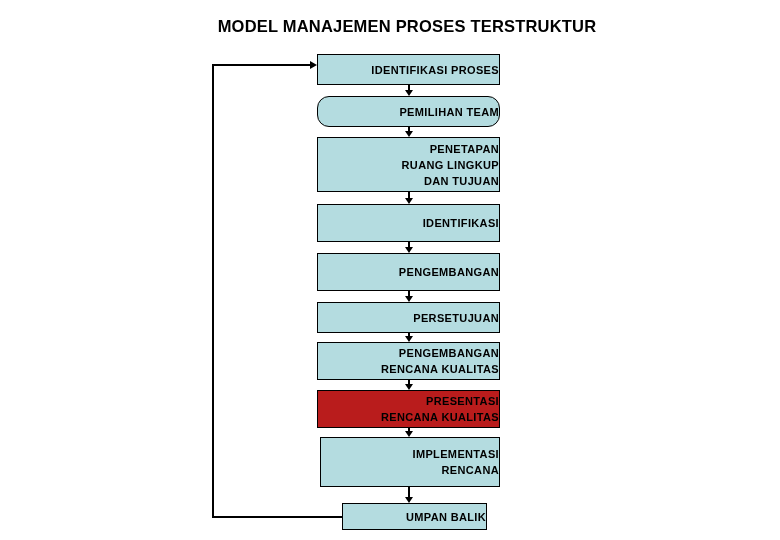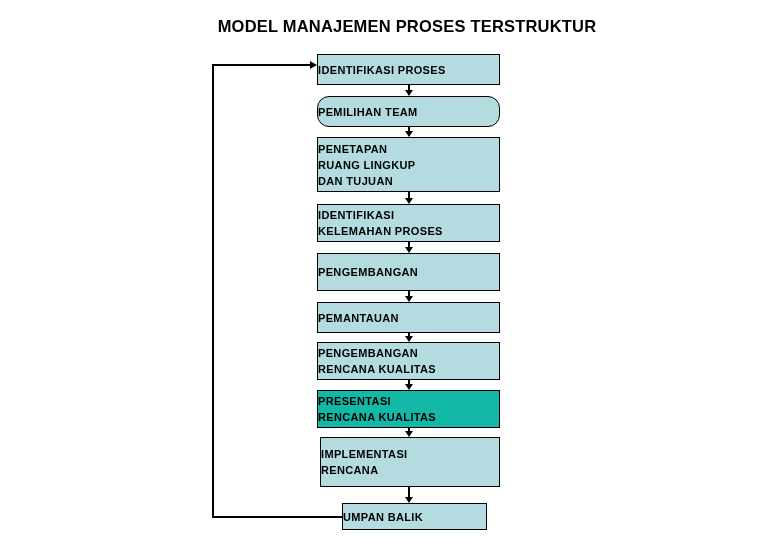--- a/index.html
+++ b/index.html
@@ -37,21 +37,21 @@
   }
 
   
   .flow-box {
     position: absolute;
     box-sizing: border-box;
     background: #b4dce0;
     border: 1.6px solid #000000;
     display: flex;
     flex-direction: column;
-    align-items: flex-start;
+    align-items: flex-end;
     justify-content: center;
     color: #000000;
     font-size: 11px;
     font-weight: bold;
     letter-spacing: 0.35px;
     line-height: 16px;
     text-align: center;
     white-space: nowrap;
   }
   .flow-box .line {
@@ -107,33 +107,32 @@
       <div class="flow-box" style="left: 300px; top: 96px; width: 183px; height: 31px; background: rgb(180, 220, 224); border-color: rgb(0, 0, 0); color: rgb(0, 0, 0); border-radius: 12px;">
         <span class="line">PEMILIHAN TEAM</span>
       </div>
       <div class="flow-box" style="left: 300px; top: 137px; width: 183px; height: 55px; background: rgb(180, 220, 224); border-color: rgb(0, 0, 0); color: rgb(0, 0, 0);">
         <span class="line">PENETAPAN</span>
         <span class="line">RUANG LINGKUP</span>
         <span class="line">DAN TUJUAN</span>
       </div>
       <div class="flow-box" style="left: 300px; top: 204px; width: 183px; height: 38px; background: rgb(180, 220, 224); border-color: rgb(0, 0, 0); color: rgb(0, 0, 0);">
         <span class="line">IDENTIFIKASI</span>
-        <span class="line">KELEMAHAN PROSES</span>
       </div>
       <div class="flow-box" style="left: 300px; top: 253px; width: 183px; height: 38px; background: rgb(180, 220, 224); border-color: rgb(0, 0, 0); color: rgb(0, 0, 0);">
         <span class="line">PENGEMBANGAN</span>
       </div>
       <div class="flow-box" style="left: 300px; top: 302px; width: 183px; height: 31px; background: rgb(180, 220, 224); border-color: rgb(0, 0, 0); color: rgb(0, 0, 0);">
-        <span class="line">PEMANTAUAN</span>
+        <span class="line">PERSETUJUAN</span>
       </div>
       <div class="flow-box" style="left: 300px; top: 342px; width: 183px; height: 38px; background: rgb(180, 220, 224); border-color: rgb(0, 0, 0); color: rgb(0, 0, 0);">
         <span class="line">PENGEMBANGAN</span>
         <span class="line">RENCANA KUALITAS</span>
       </div>
-      <div class="flow-box" style="left: 300px; top: 390px; width: 183px; height: 38px; background: #14b8a6; border-color: rgb(0, 0, 0); color: rgb(0, 0, 0);">
+      <div class="flow-box" style="left: 300px; top: 390px; width: 183px; height: 38px; background: #b91c1c; border-color: rgb(0, 0, 0); color: rgb(0, 0, 0);">
         <span class="line">PRESENTASI</span>
         <span class="line">RENCANA KUALITAS</span>
       </div>
       <div class="flow-box" style="left: 303px; top: 437px; width: 180px; height: 50px; background: rgb(180, 220, 224); border-color: rgb(0, 0, 0); color: rgb(0, 0, 0);">
         <span class="line">IMPLEMENTASI</span>
         <span class="line">RENCANA</span>
       </div>
       <div class="flow-box" style="left: 325px; top: 503px; width: 145px; height: 27px; background: rgb(180, 220, 224); border-color: rgb(0, 0, 0); color: rgb(0, 0, 0);">
         <span class="line">UMPAN BALIK</span>
       </div>

